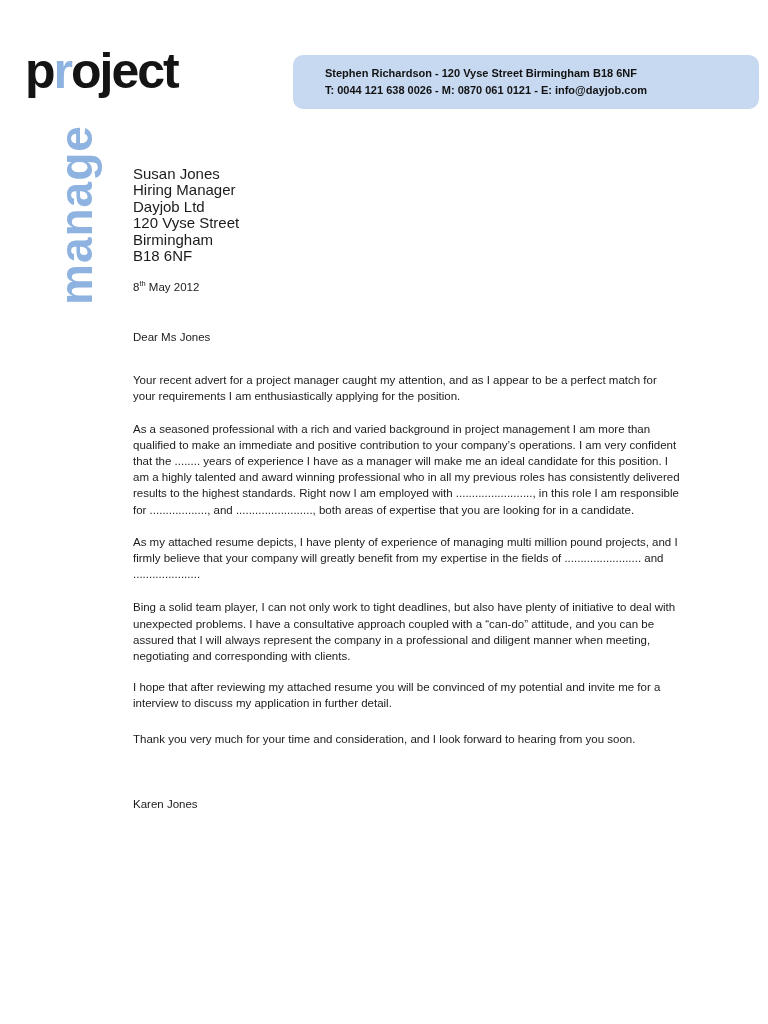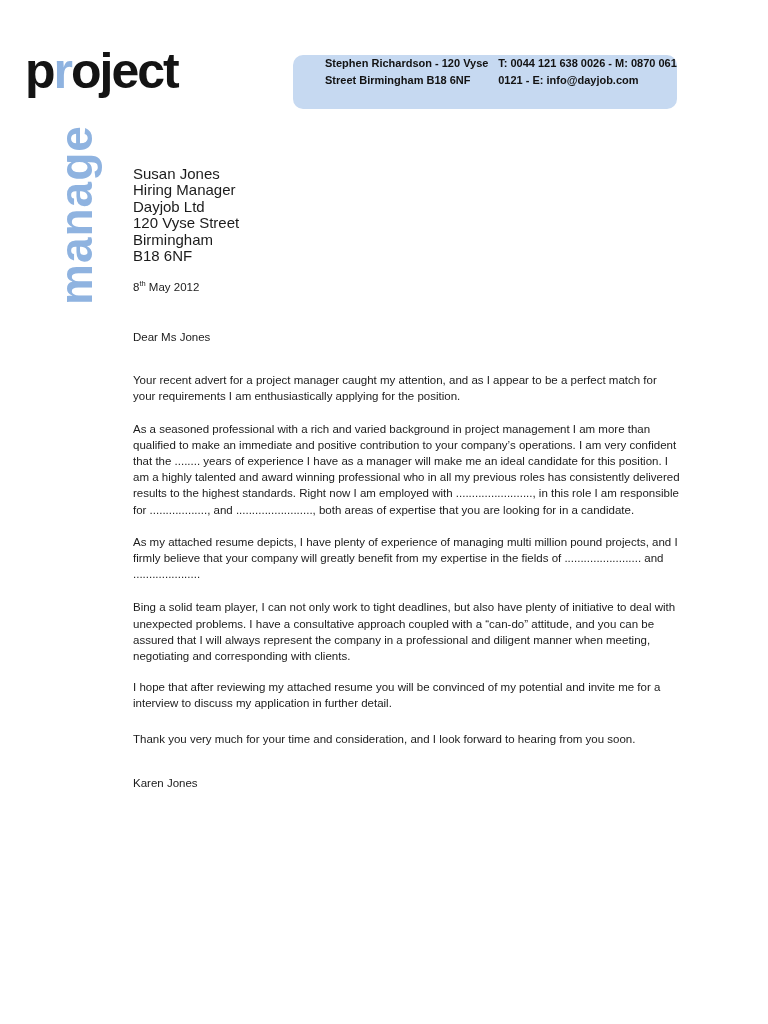--- a/index.html
+++ b/index.html
@@ -34,25 +34,25 @@
     font-weight: 700;
     letter-spacing: 1px;
     color: #8fb3e0;
     line-height: 52px;
   }
 
   
   .header-card {
     position: absolute;
     left: 293px; top: 55px;
-    width: 384px; height: 54px;
+    width: 466px; height: 54px;
     background: #c6d9f1;
     border-radius: 10px;
     display: flex;
-    flex-direction: row;
+    flex-direction: column;
     justify-content: center;
     padding-left: 32px;
     font-size: 11px;
     font-weight: 700;
     color: #121212;
     line-height: 17px;
   }
 
   
   .recipient {
@@ -82,21 +82,21 @@
     font-size: 11.5px;
     line-height: 16.2px;
     color: #1b1b1b;
   }
   .letter-body p { margin: 0 0 16px 0; }
   .letter-body p.salutation   { margin-bottom: 27px; }
   .letter-body p.para-2       { margin-bottom: 16px; }
   .letter-body p.para-3       { margin-bottom: 17px; }
   .letter-body p.para-4       { margin-bottom: 15px; }
   .letter-body p.para-5       { margin-bottom: 19px; }
-  .letter-body p.thank-you    { margin-bottom: 28px; }
+  .letter-body p.thank-you    { margin-bottom: 49px; }
   .letter-body p.closing      { margin-bottom: 33px; }
   .letter-body p.signature    { margin-bottom: 0; }
 </style>
 </head>
 <body>
 
 <div class="logo-project">
   <span>p</span><span class="accent">r</span><span>oject</span>
 </div>
 

